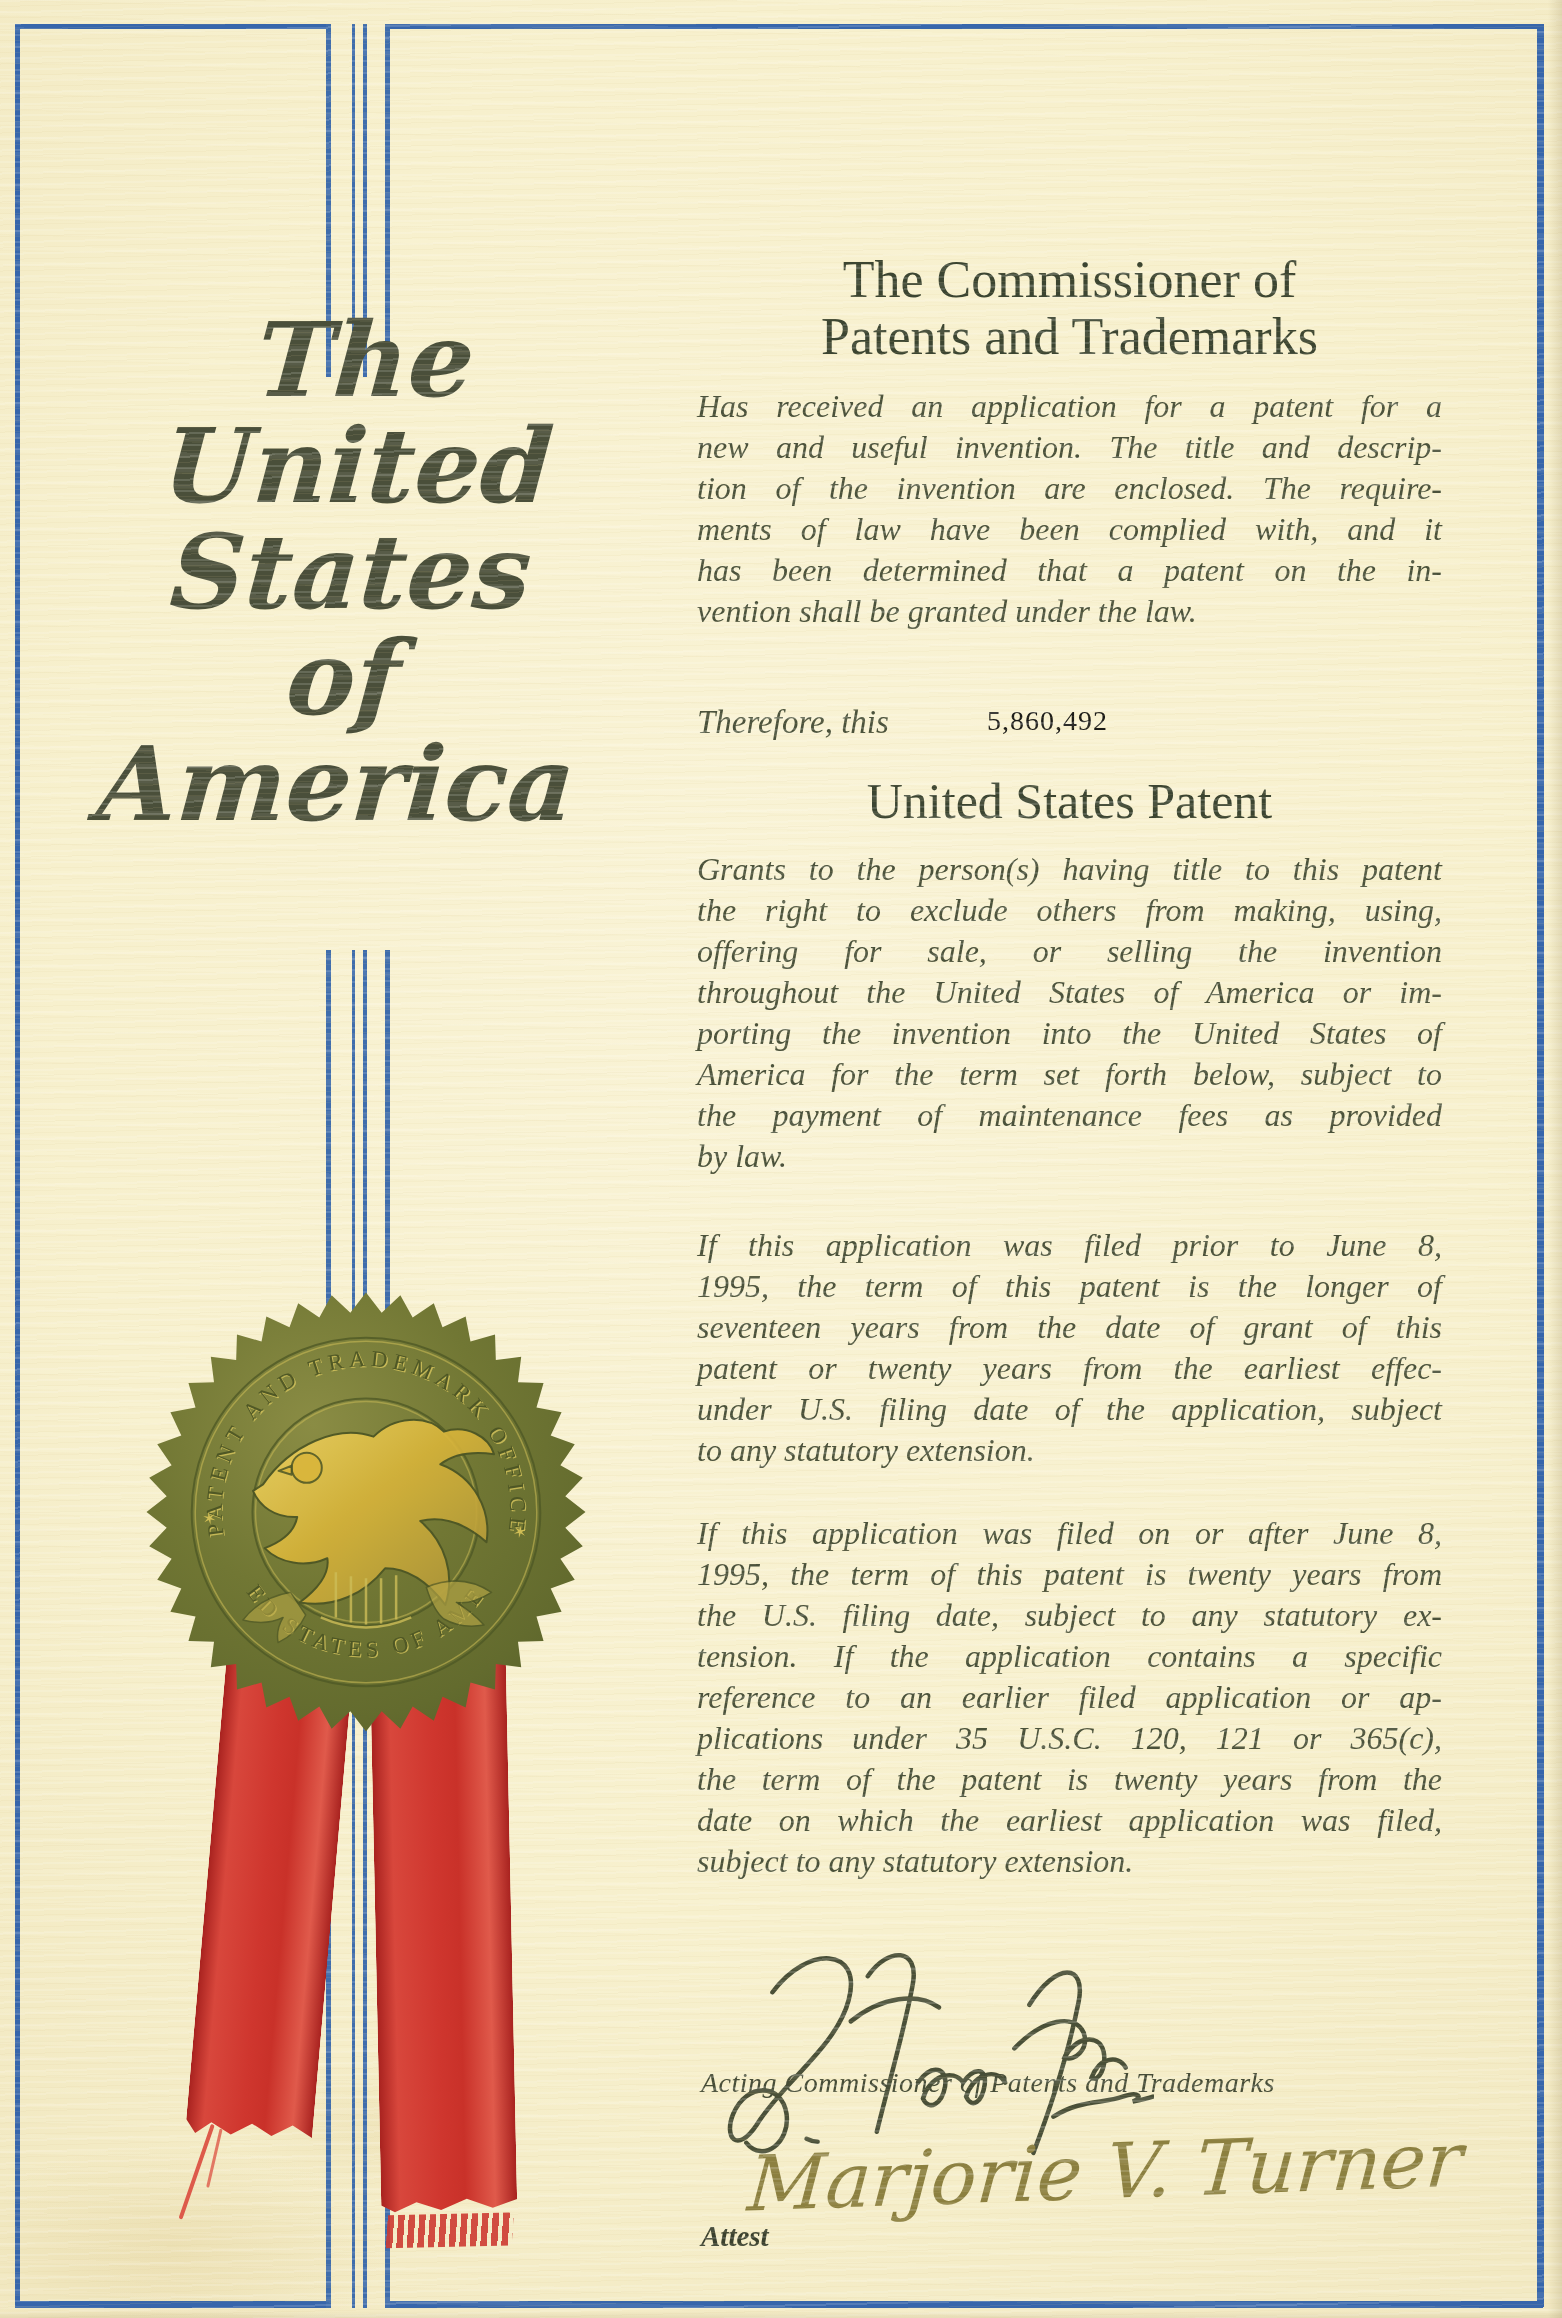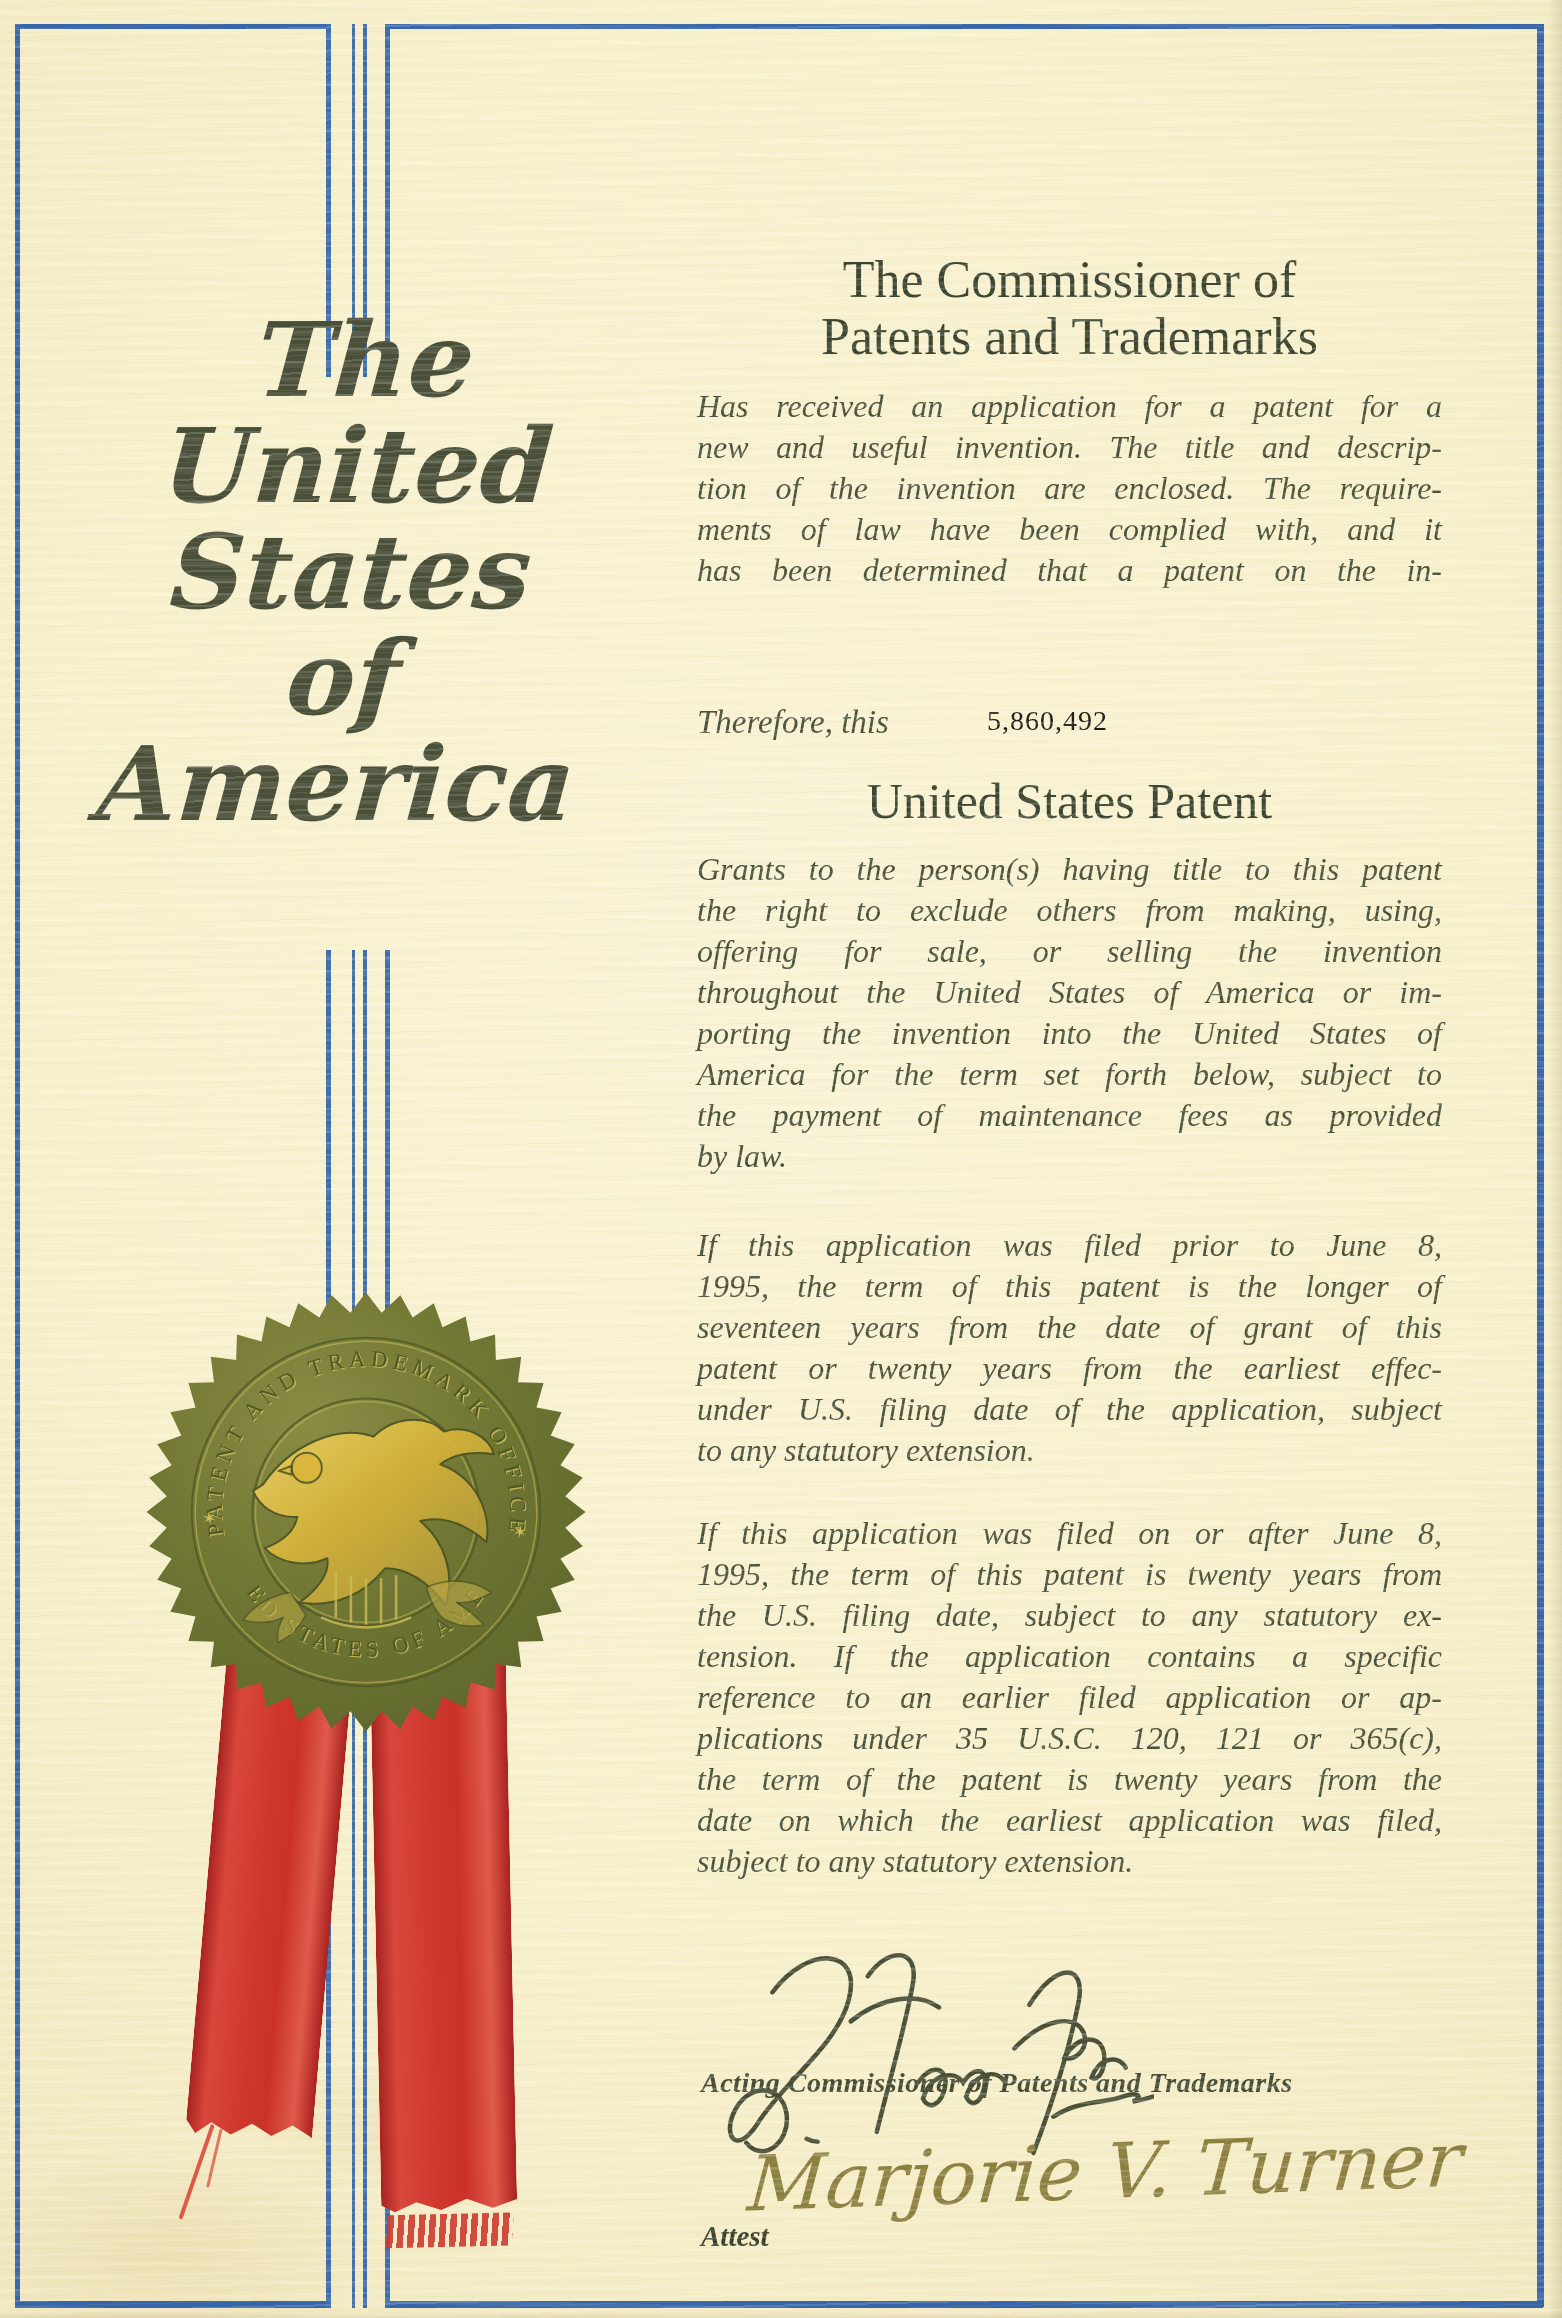--- a/index.html
+++ b/index.html
@@ -57,21 +57,21 @@
   .therefore{top:657px; height:45px; font-style:italic; font-size:33px;}
   .patent-number{
     position:absolute; left:290px; top:1px; font-style:normal; font-size:28px;
     letter-spacing:1px; color:#1b1b18; font-family:"Liberation Serif",serif;
   }
   .h2{top:725px; text-align:center; font-size:50px; color:#3c4531;}
 
   .sig1{position:absolute; left:702px; top:1917px; width:452px; height:281px;}
   .visually-hidden{position:absolute; width:0.5px; height:0.5px; overflow:hidden; clip-path:inset(50%); white-space:nowrap;}
   .sig1-title{
-    position:absolute; left:701px; top:2067px; font-style:italic; font-weight:bold;
+    position:absolute; left:701px; top:2067px; font-style:italic; font-weight:normal;
     font-size:28px; color:#464c37; letter-spacing:0.5px;
   }
   .attest{
     position:absolute; left:701px; top:2220px; font-style:italic; font-weight:bold;
     font-size:29px; color:#3a402e;
   }
   .sig2{
     position:absolute; left:748px; top:2127px; font-family:"DejaVu Serif","Liberation Serif",serif;
     font-style:italic; font-size:76px; color:#8c8040; transform:rotate(-2deg) skewX(-6deg);
     white-space:nowrap;
@@ -196,20 +196,21 @@
     <div>The Commissioner of</div>
     <div>Patents and Trademarks</div>
   </div>
 
   <div class="col body-par p1">
     <div class="jl">Has received an application for a patent for a</div>
     <div class="jl">new and useful invention.  The title and descrip-</div>
     <div class="jl">tion of the invention are enclosed. The require-</div>
     <div class="jl">ments of law have been complied with, and it</div>
     <div class="jl">has been determined that a patent on the in-</div>
+    <div class="ll">vention shall be granted under the law.</div>
   </div>
 
   <div class="col therefore">
     <span>Therefore, this</span>
     <span class="patent-number">5,860,492</span>
   </div>
 
   <div class="col body-par p2">
     <div class="jl">Grants to the person(s) having title to this patent</div>
     <div class="jl">the right to exclude others from making, using,</div>

